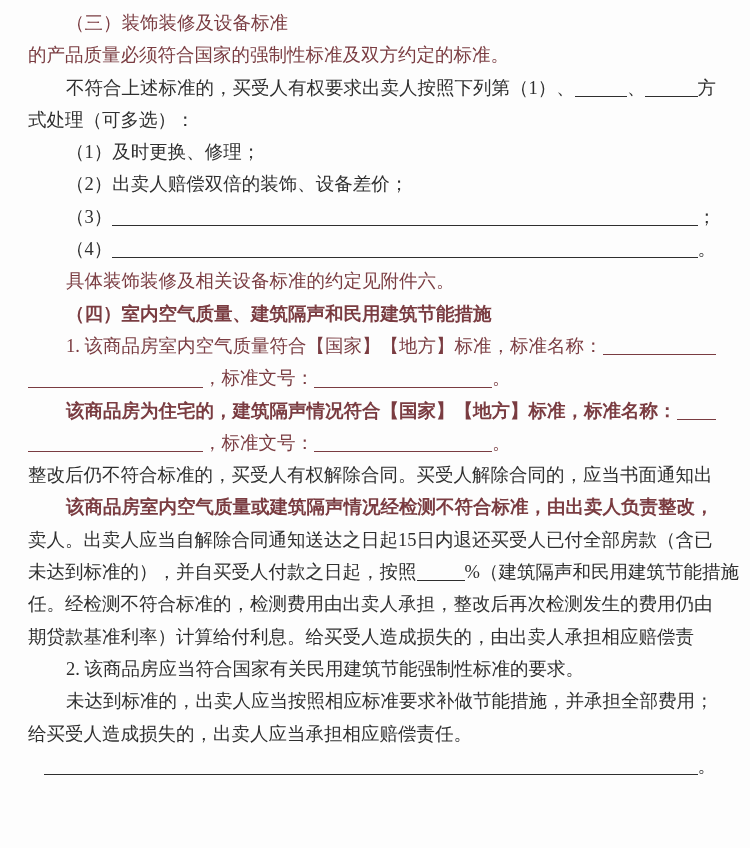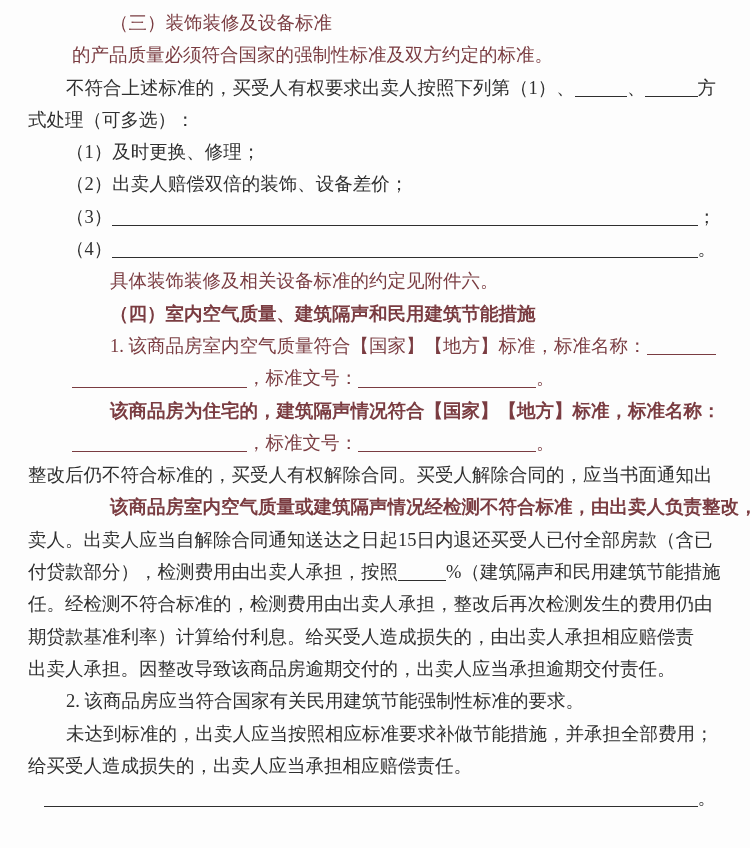--- a/index.html
+++ b/index.html
@@ -20,21 +20,21 @@
   .line {
     display: flex;
     align-items: flex-end;
     height: 32.3px;
     font-size: 18.5px;
     line-height: 32.3px;
     white-space: pre;
   }
   .line .t { white-space: pre; }
   .line.indent { padding-left: 38px; }
-  .line.maroon { color: #7a3c41; margin-left: 44px; }
+  .line.maroon { color: #7a3c41; }
   .line.bold { font-weight: 700; }
   .blank {
     display: block;
     align-self: flex-end;
     height: 0;
     border-bottom: 1.5px solid currentColor;
     margin-bottom: 7px;
   }
   .blank.fixed { flex: 0 0 auto; }
   .blank.grow { flex: 1 1 30px; }
@@ -59,22 +59,21 @@
       <div class="line indent"><span class="t">（4）</span><span class="blank grow" style="flex-basis: 540px;"></span><span class="t">。</span></div>
       <div class="line indent maroon"><span class="t">具体装饰装修及相关设备标准的约定见附件六。</span></div>
       <div class="line indent maroon bold"><span class="t">（四）室内空气质量、建筑隔声和民用建筑节能措施</span></div>
       <div class="line indent maroon"><span class="t">1. 该商品房室内空气质量符合【国家】【地方】标准，标准名称：</span><span class="blank grow" style="flex-basis: 130px;"></span></div>
       <div class="line maroon"><span class="blank fixed" style="width: 175px;"></span><span class="t">，标准文号：</span><span class="blank fixed" style="width: 178px;"></span><span class="t">。</span></div>
       <div class="line indent maroon bold"><span class="t">该商品房为住宅的，建筑隔声情况符合【国家】【地方】标准，标准名称：</span><span class="blank grow" style="flex-basis: 60px;"></span></div>
       <div class="line maroon"><span class="blank fixed" style="width: 175px;"></span><span class="t">，标准文号：</span><span class="blank fixed" style="width: 178px;"></span><span class="t">。</span></div>
       <div class="line"><span class="t">整改后仍不符合标准的，买受人有权解除合同。买受人解除合同的，应当书面通知出</span></div>
       <div class="line indent maroon bold"><span class="t">该商品房室内空气质量或建筑隔声情况经检测不符合标准，由出卖人负责整改，</span></div>
       <div class="line"><span class="t">卖人。出卖人应当自解除合同通知送达之日起15日内退还买受人已付全部房款（含已</span></div>
-      <div class="line"><span class="t">付贷款部分），检测费用由出卖人承担，按照</span><span class="blank fixed" style="width: 48px;"></span><span class="t">%（建筑隔声和民用建筑节能措施</span></div>
+      <div class="line"><span class="t">未达到标准的），并自买受人付款之日起，按照</span><span class="blank fixed" style="width: 48px;"></span><span class="t">%（建筑隔声和民用建筑节能措施</span></div>
       <div class="line"><span class="t">任。经检测不符合标准的，检测费用由出卖人承担，整改后再次检测发生的费用仍由</span></div>
       <div class="line"><span class="t">期贷款基准利率）计算给付利息。给买受人造成损失的，由出卖人承担相应赔偿责</span></div>
-      <div class="line"><span class="t">出卖人承担。因整改导致该商品房逾期交付的，出卖人应当承担逾期交付责任。</span></div>
       <div class="line indent"><span class="t">2. 该商品房应当符合国家有关民用建筑节能强制性标准的要求。</span></div>
       <div class="line indent"><span class="t">未达到标准的，出卖人应当按照相应标准要求补做节能措施，并承担全部费用；</span></div>
       <div class="line"><span class="t">给买受人造成损失的，出卖人应当承担相应赔偿责任。</span></div>
       <div class="line"><span class="pad" style="width: 16px;"></span><span class="blank grow" style="flex-basis: 600px;"></span><span class="t">。</span></div>
     </div>
 </div>
 
 </body></html>

